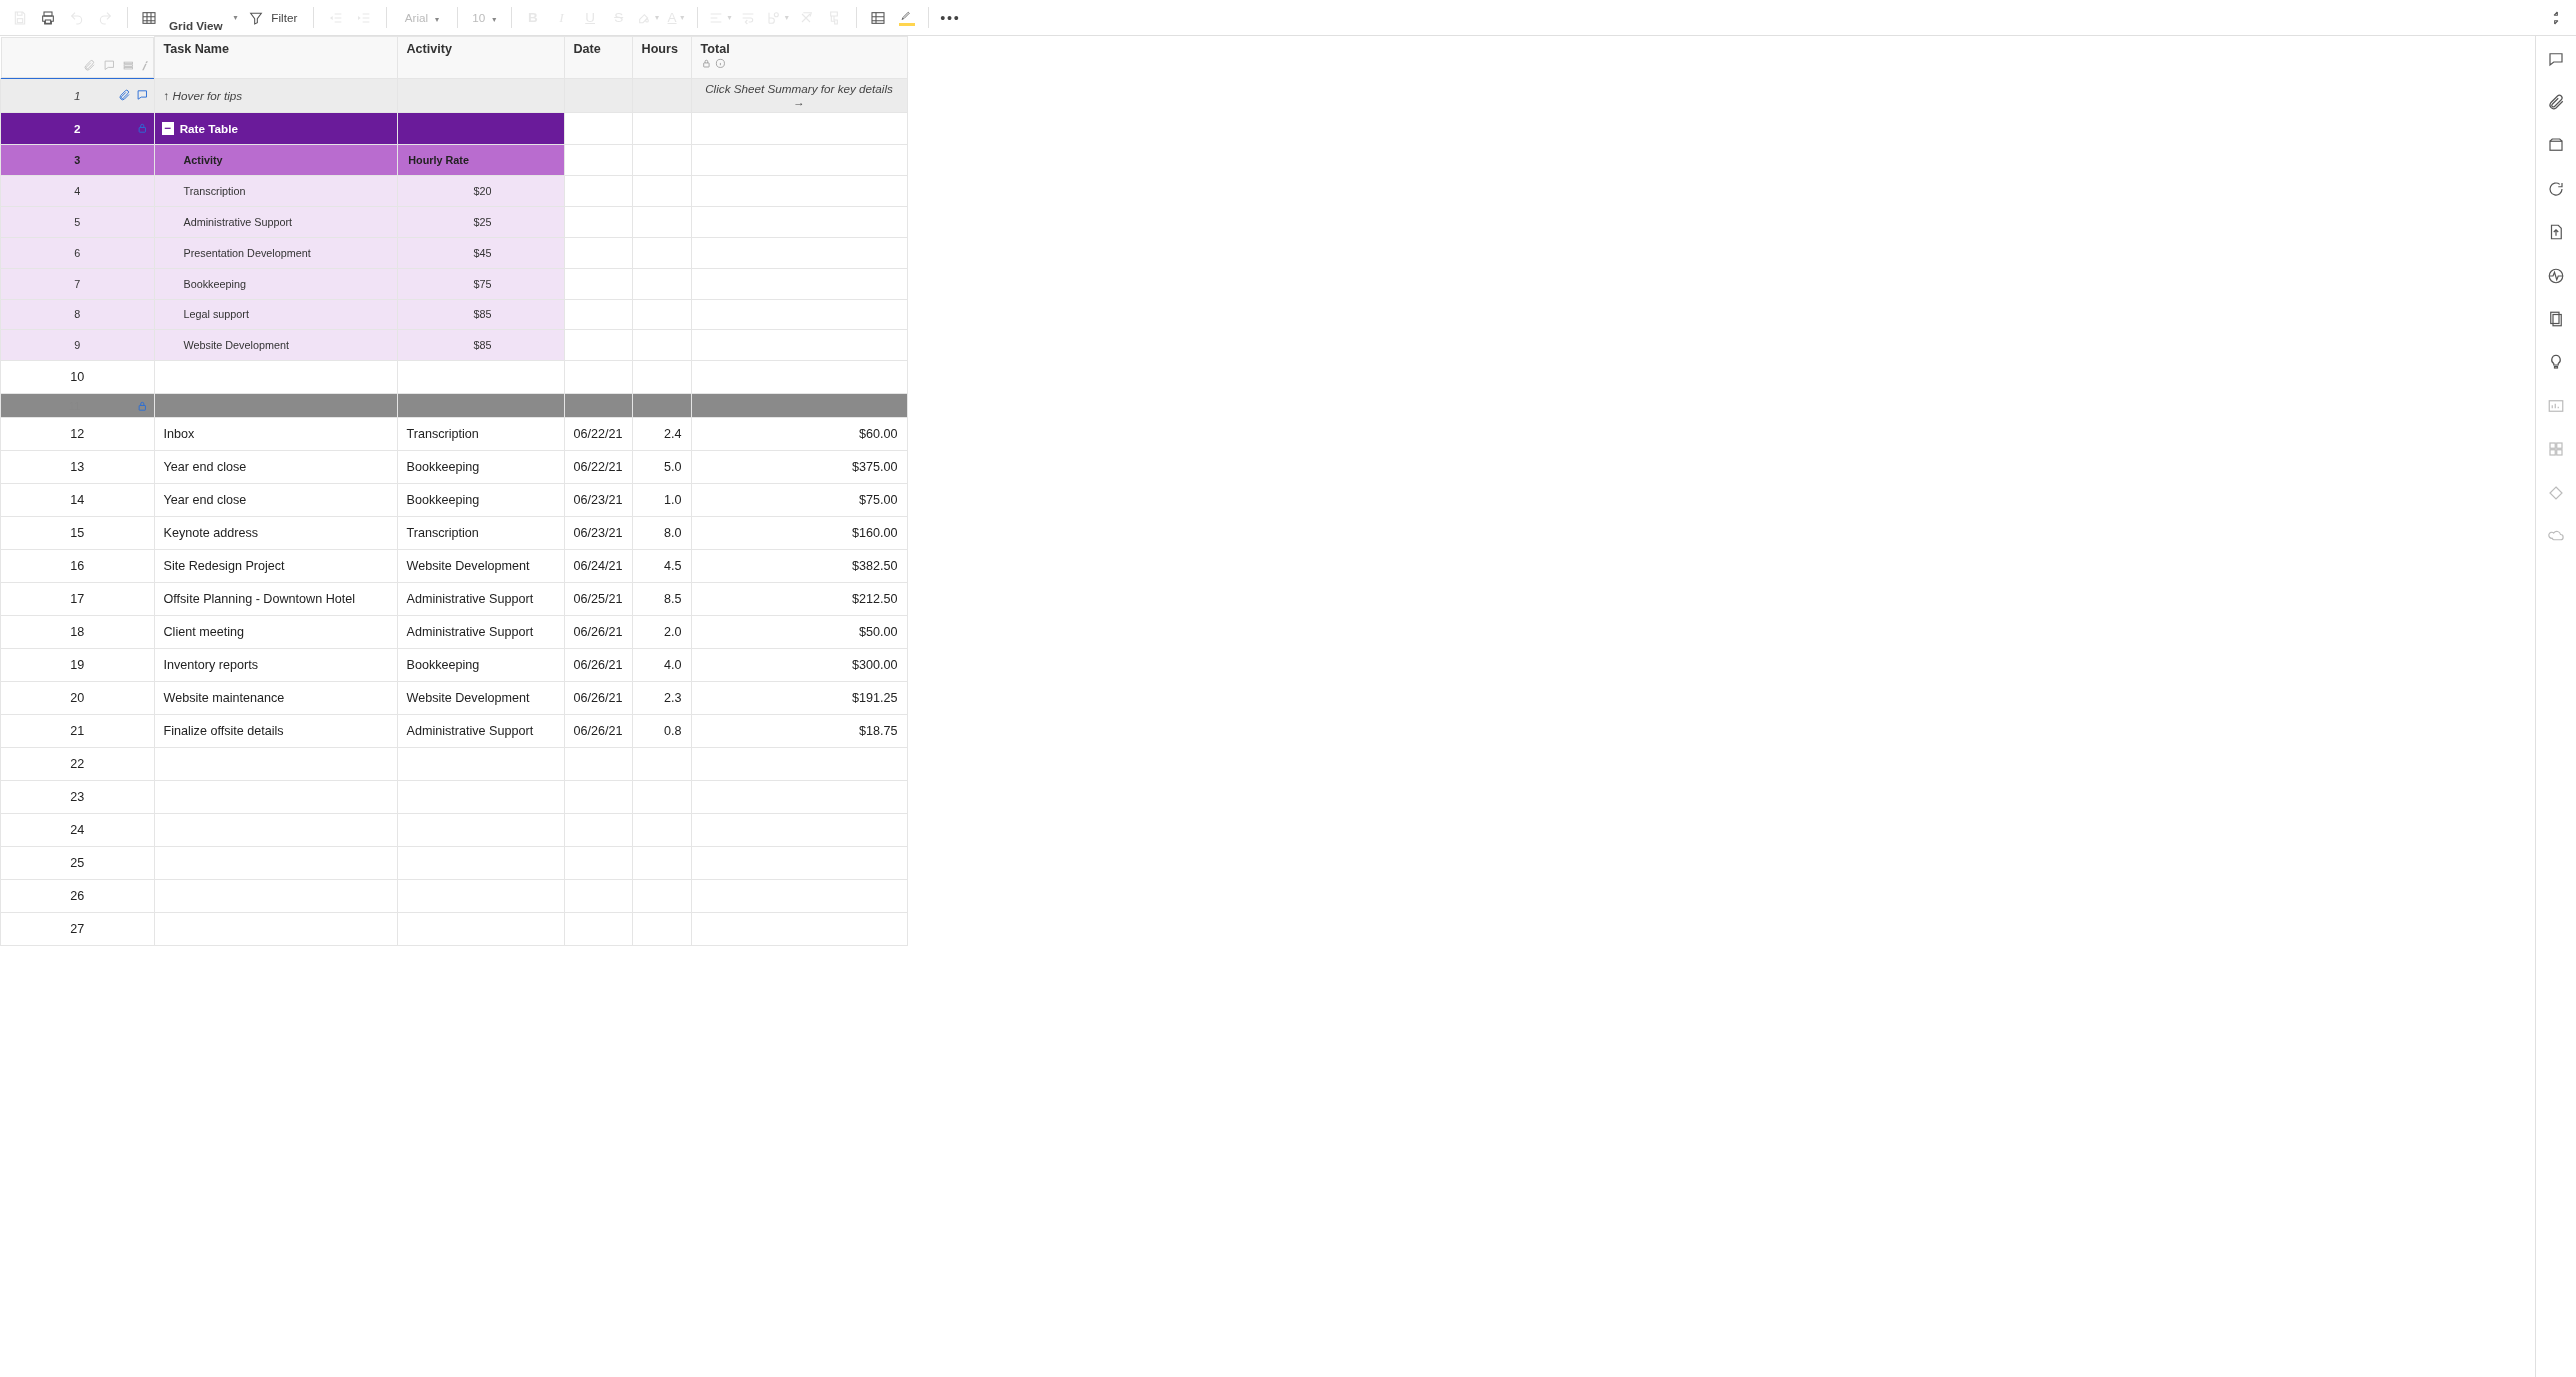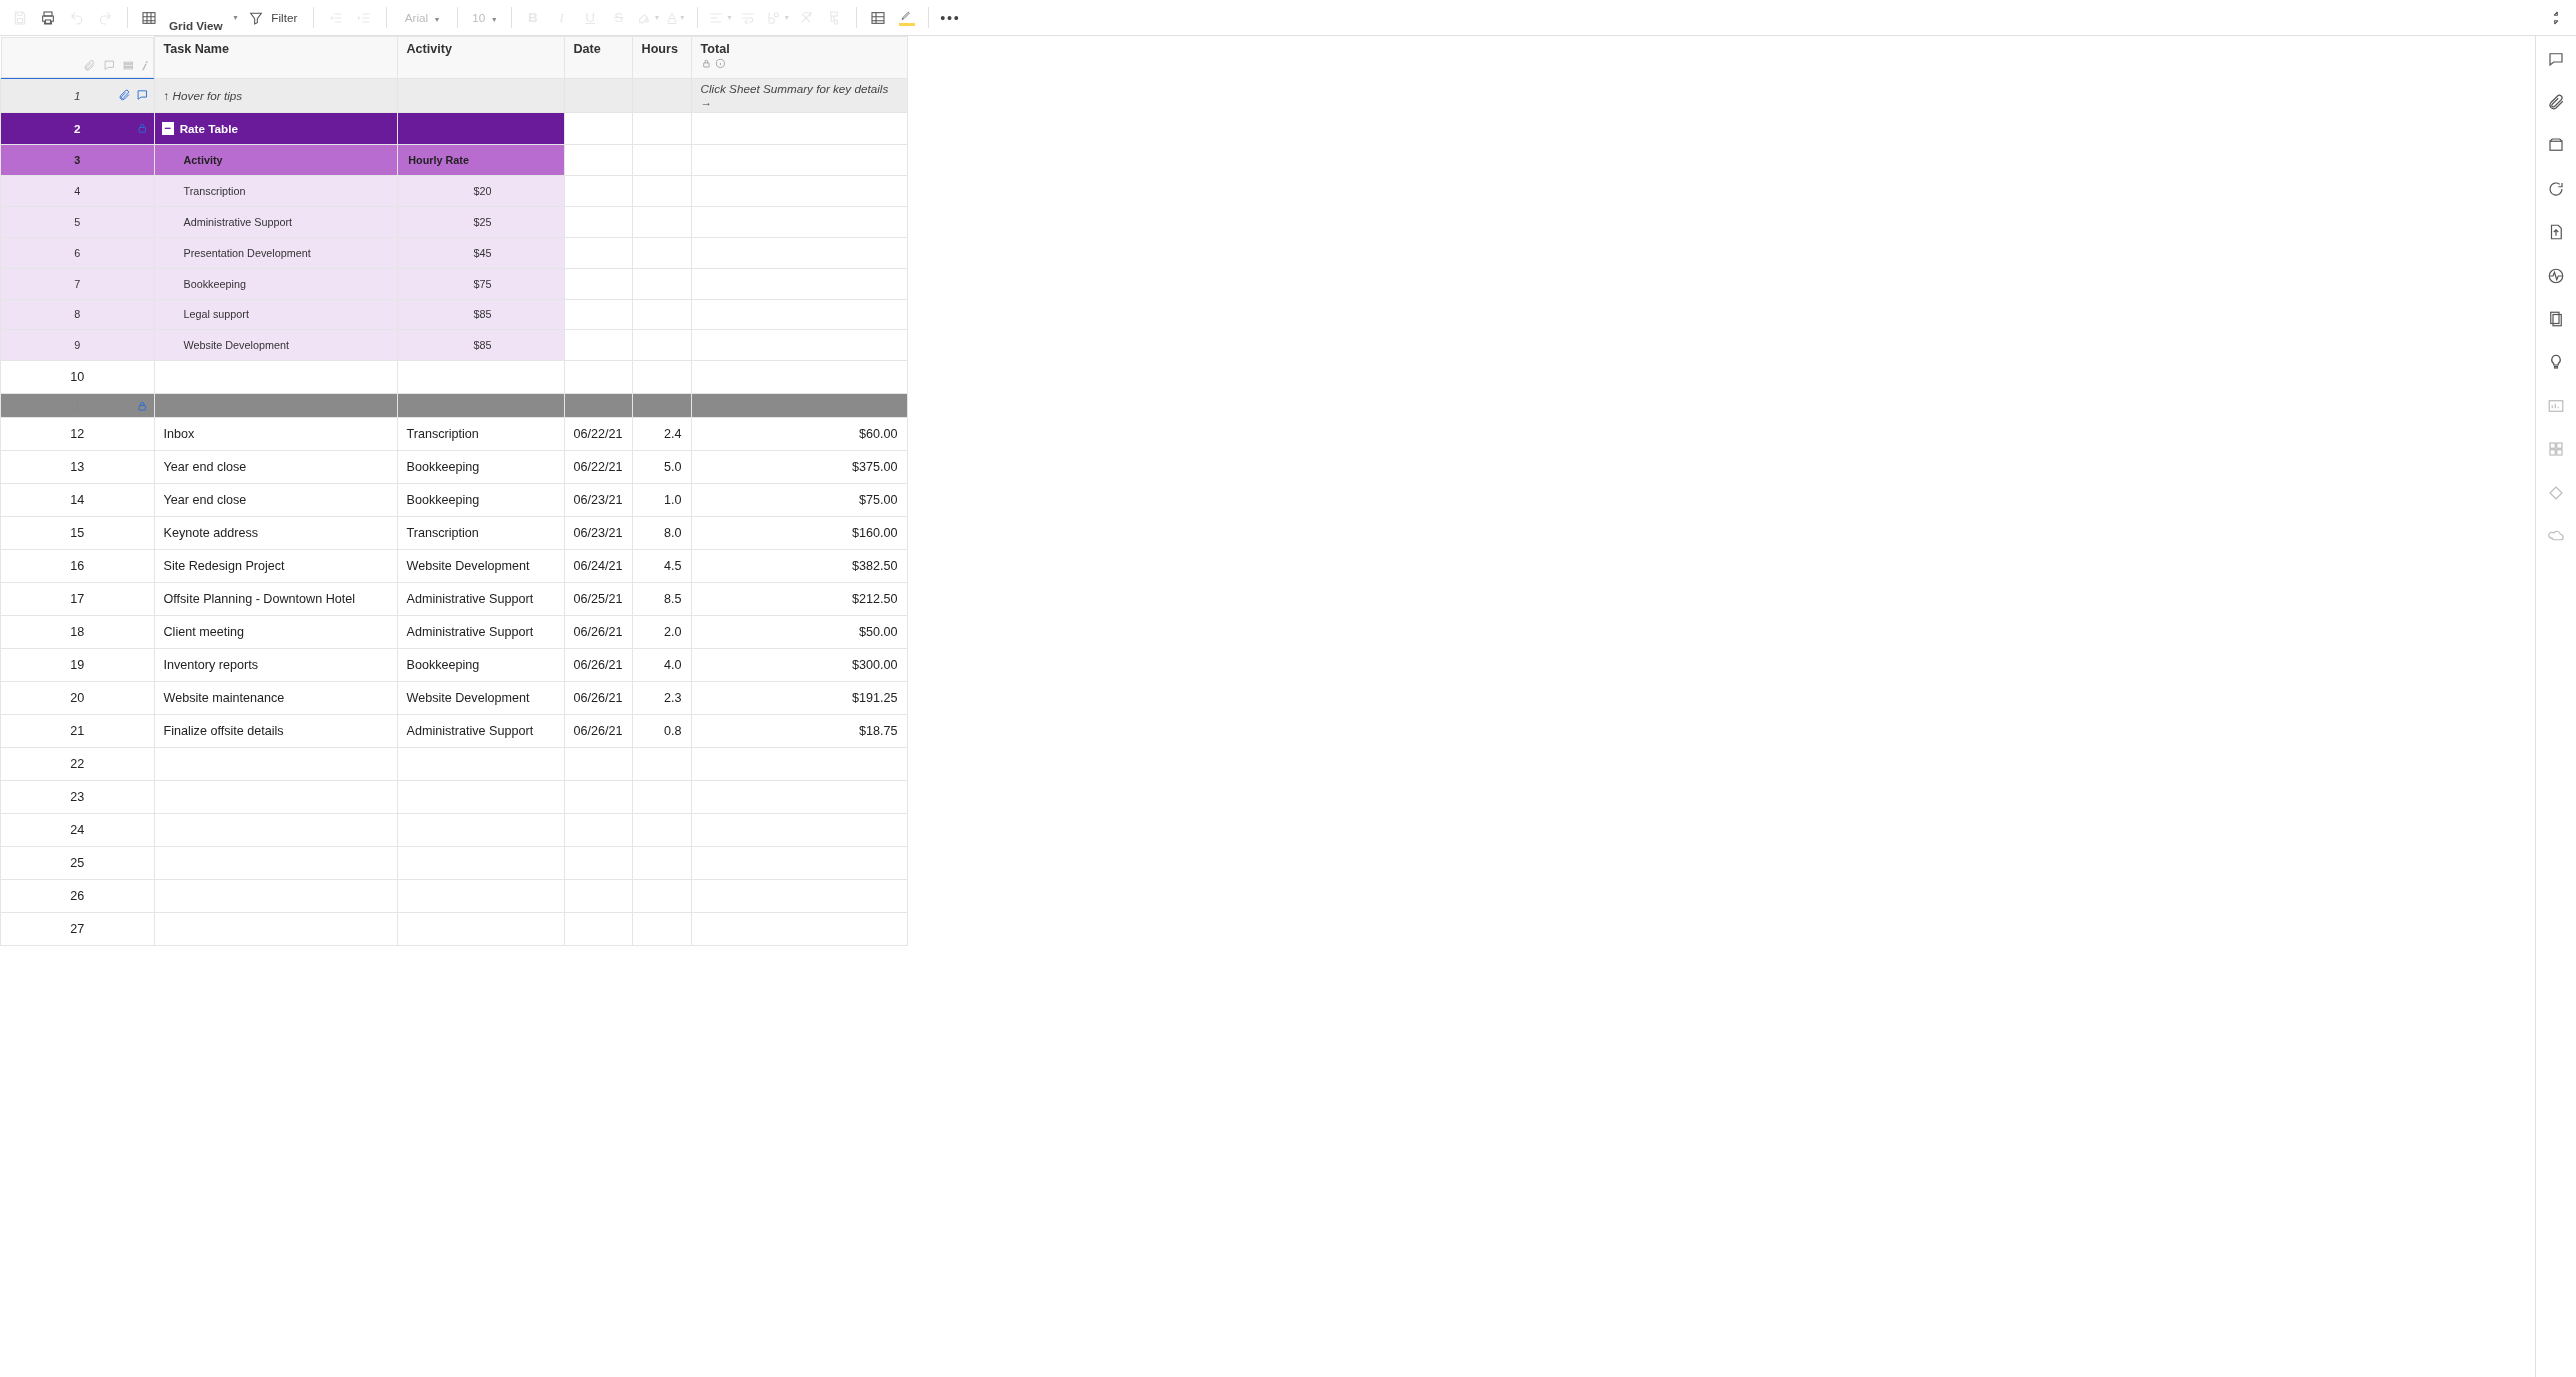--- a/index.html
+++ b/index.html
@@ -61,21 +61,21 @@
   }
   .col-head.small { font-size:12.6px; }
   .col-head .sub-icons { display:flex; gap:3.6px; margin-top:1.8px; }
   .col-head .sub-icons svg { width:10.8px; height:10.8px; stroke:#888; fill:none; stroke-width:1.6;}
 
   .blue-line td, .blue-line th { border-top: 1.8px solid #2b6dd6 !important; }
 
   
   .hint-row td { background: #ececec; font-style: italic; font-size: 11.7px; color: #444; padding: 3.6px 9px; height:21.6px;}
   .hint-left { padding-left:9px; }
-  .hint-right { text-align: left; padding-right: 9px; }
+  .hint-right { text-align: center; padding-right: 9px; }
 
   
   .rate-hdr td { background: #6a1b9a; color: #fff; font-weight: 700; font-size: 11.7px; padding: 3.6px 7.2px; height:23.4px;}
   .rate-hdr .toggle { display:inline-flex; align-items:center; gap:5.4px; }
   .rate-hdr .toggle .box { width:12.6px; height:12.6px; background:#fff; color:#6a1b9a; display:flex; align-items:center; justify-content:center; font-weight:900; font-size:11.7px; line-height:1;}
   
   .rate-sub td { background: #b96ccf; color:#222; font-weight:700; font-size:10.8px; padding:3.6px 10.8px; height:23.4px;}
   
   .rate-body td { background: #f1e3f6; font-size:10.8px; color:#333; padding:3.6px 10.8px; height:23.4px;}
   .rate-body td:nth-child(3){ text-align:right; padding-right:54px;}

